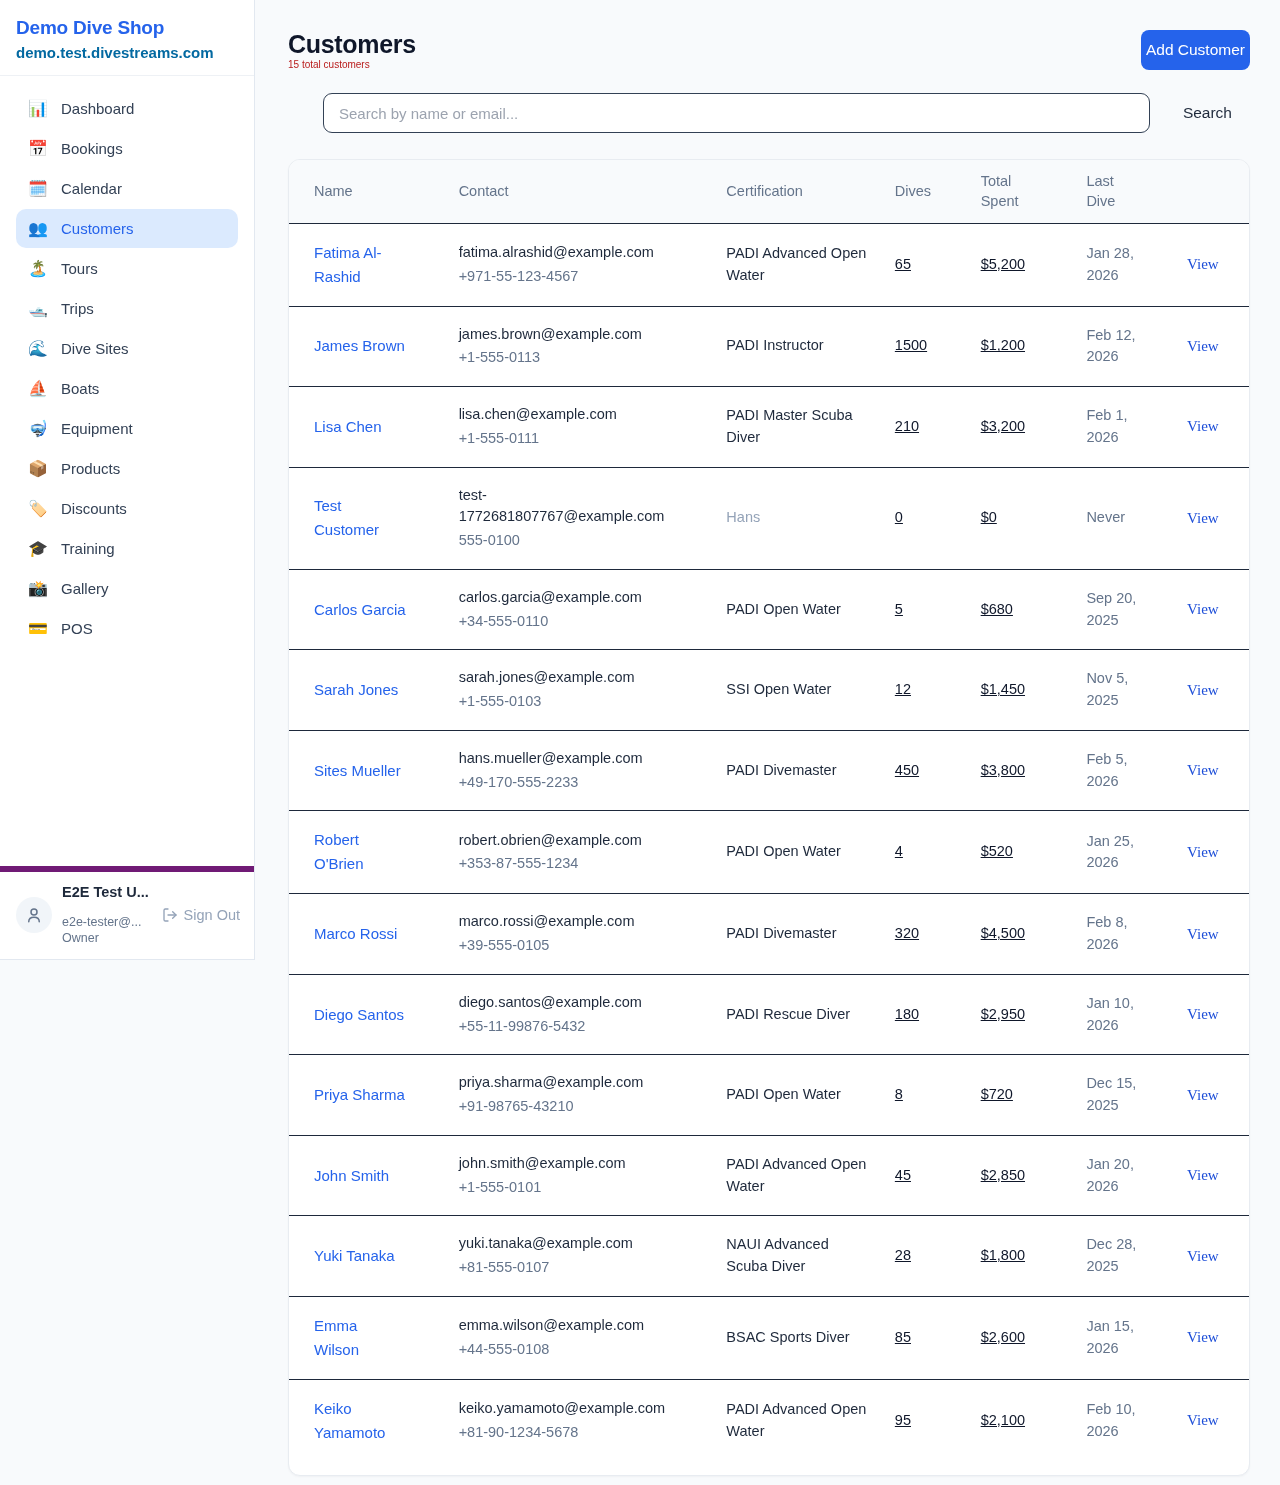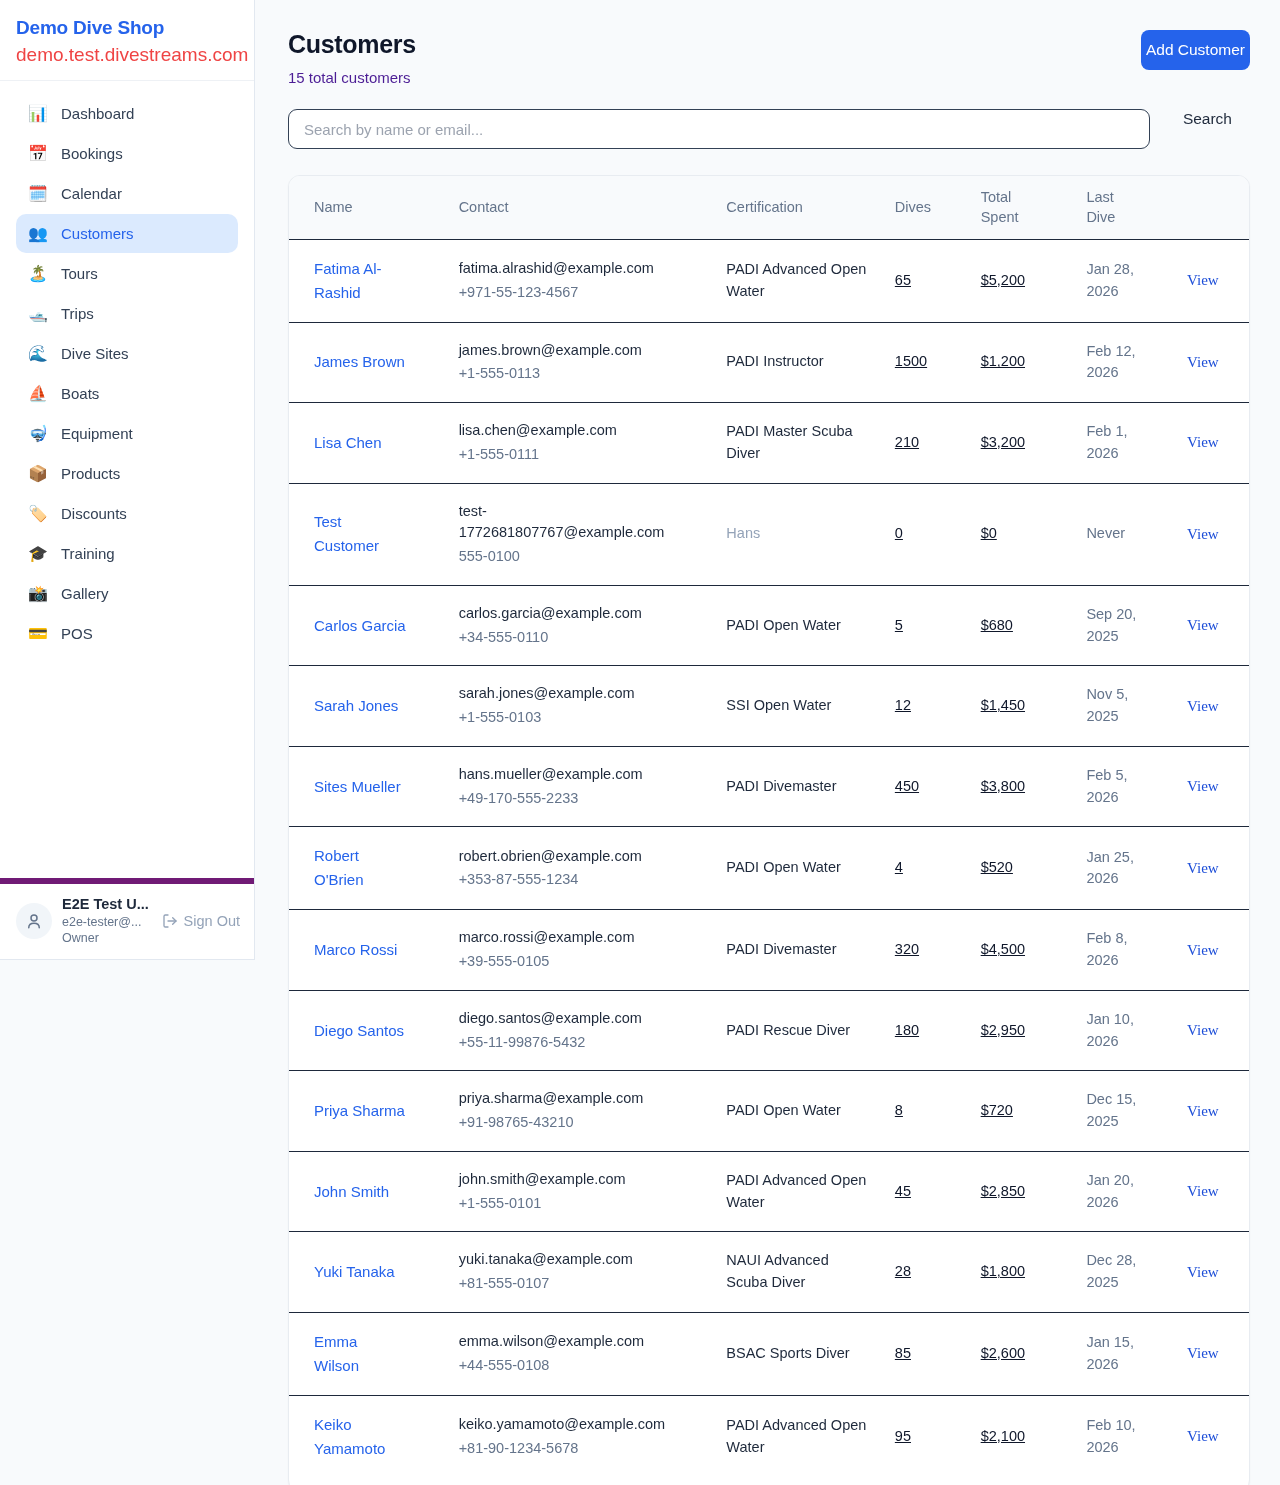--- a/index.html
+++ b/index.html
@@ -13,21 +13,21 @@
 
   
   .sidebar {
     position: absolute; left: 0; top: 0; width: 255px; height: 960px;
     background: #ffffff;
     border-right: 1px solid #e2e8f0;
     border-bottom: 1px solid #e2e8f0;
   }
   .logo { padding: 17px 16px 14px 16px; border-bottom: 1px solid #eef1f5; }
   .logo-title { color: #2563eb; font-size: 19px; font-weight: bold; letter-spacing: -0.2px; }
-  .logo-sub { color: #ef4444; font-size: 19px; margin-top: 5px; }
+  .logo-sub { color: #0369a1; font-size: 15px; margin-top: 5px; font-weight: bold; }
 
   .nav { padding: 13px 16px; }
   .nav-item {
     display: flex; align-items: center; gap: 13px;
     padding: 10px 12px; border-radius: 10px;
     font-size: 15px; color: #334155; cursor: pointer; margin-bottom: 1px;
   }
   .nav-item.active { background: #dbeafe; color: #2563eb; font-weight: 500; }
   .nav-icon { width: 20px; font-size: 16px; text-align: center; flex: none; }
 
@@ -37,39 +37,39 @@
     padding: 12px 14px 14px 16px;
     display: flex; align-items: center; gap: 10px;
   }
   .avatar {
     width: 36px; height: 36px; border-radius: 50%; background: #f1f5f9;
     display: flex; align-items: center; justify-content: center;
     color: #64748b; flex: none;
   }
   .user-info { flex: 1; min-width: 0; }
   .user-name { font-weight: bold; font-size: 14.5px; color: #1e293b; white-space: nowrap; }
-  .user-email { font-size: 12.5px; color: #64748b; margin-top: 3px; white-space: nowrap; }
+  .user-email { font-size: 12.5px; color: #64748b; margin-top: 15px; white-space: nowrap; }
   .user-role { font-size: 12.5px; color: #64748b; margin-top: 2px; }
   .signout {
     display: flex; align-items: flex-end; gap: 6px;
     color: #94a3b8; font-size: 14.5px; cursor: pointer; flex: none;
   }
 
   
   .main { margin-left: 255px; padding: 30px 30px 0 33px; }
   .main-header { display: flex; justify-content: space-between; align-items: flex-start; }
   .page-title { font-size: 25px; font-weight: bold; color: #0f172a; letter-spacing: -0.3px; }
-  .page-sub { font-size: 15px; color: #4c1d95; margin-top: 10px; }
+  .page-sub { font-size: 10px; color: #b91c1c; margin-top: 0; }
   .add-btn {
     background: #2563eb; color: #ffffff; font-size: 15.5px; font-weight: 500;
     padding: 11px 5px; border-radius: 8px; border: none; cursor: pointer;
     font-family: inherit;
   }
 
-  .search-row { display: flex; align-items: flex-start; margin-top: 23px; }
+  .search-row { display: flex; align-items: center; margin-top: 23px; margin-left: 35px; }
   .search-input {
     flex: 1; height: 40px; border: 1px solid #334155; border-radius: 9px;
     padding: 0 15px; font-size: 15px; color: #0f172a; background: #fff;
     font-family: inherit; outline: none;
   }
   .search-input::placeholder { color: #9ca3af; }
   .search-btn {
     margin: 0 12px 0 27px; background: none; border: none; cursor: pointer;
     font-size: 15.5px; color: #1e293b; font-weight: 500; font-family: inherit;
   }

